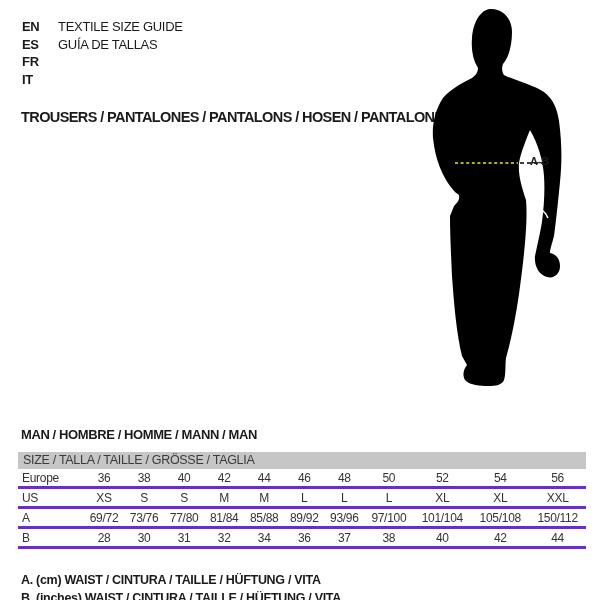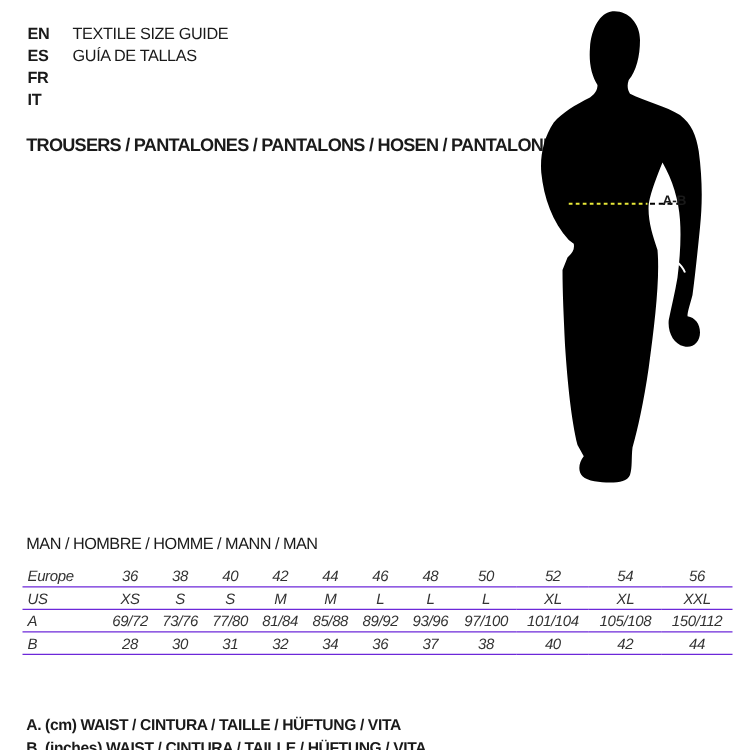--- a/index.html
+++ b/index.html
@@ -19,37 +19,37 @@
     letter-spacing:-0.6px;white-space:nowrap;
   }
   
   .figure-svg{position:absolute;left:410px;top:6px;}
   .ab-label{
     position:absolute;left:530px;top:155px;font-size:11px;font-weight:600;
     letter-spacing:-0.2px;
   }
   
   .gender-title{
-    position:absolute;left:21px;top:427px;font-size:13px;font-weight:400;
+    position:absolute;left:21px;top:427px;font-size:13px;font-weight:700;
     letter-spacing:-0.4px;white-space:nowrap;
   }
   
   .table-wrap{position:absolute;left:18px;top:452px;width:568px;}
   .table-header{
     height:17px;line-height:17px;background:#c6c6c6;color:#3a3a3a;
     font-size:12.5px;font-weight:400;letter-spacing:-0.3px;padding-left:5px;
     white-space:nowrap;
   }
   table.sizes{
     width:568px;border-collapse:collapse;table-layout:auto;
     font-size:12px;color:#333333;
   }
   table.sizes td{
     height:17px;padding:0;text-align:center;letter-spacing:-0.3px;
-    border-bottom:1px solid #6d28d9;white-space:nowrap;font-style:italic;
+    border-bottom:3px solid #6d28d9;white-space:nowrap;
   }
   table.sizes td.rowlabel{text-align:left;padding-left:4px;width:62px;}
   
   .notes{position:absolute;left:21px;top:571px;}
   .note-line{font-size:12.5px;font-weight:700;letter-spacing:-0.3px;
     line-height:18.3px;white-space:nowrap;}
 </style>
 </head>
 <body>
 
@@ -112,20 +112,21 @@
     Z"></path>
   <path d="M 131 203 q 5 4 7 9" stroke="#ffffff" stroke-width="1.6" fill="none"></path>
   <line x1="45" y1="157" x2="108" y2="157" stroke="#e8e838" stroke-width="1.6" stroke-dasharray="3 2.6"></line>
   <line x1="110" y1="157" x2="151" y2="157" stroke="#000000" stroke-width="1.6" stroke-dasharray="4 3"></line>
 </svg>
 <span class="ab-label">A-B</span>
 
 <div class="gender-title">MAN / HOMBRE / HOMME / MANN / MAN</div>
 
 <div class="table-wrap">
+  <div class="table-header" style="background: rgb(198, 198, 198);">SIZE / TALLA / TAILLE / GRÖSSE / TAGLIA</div>
   <table class="sizes">
     <tbody>
       <tr>
         <td class="rowlabel">Europe</td>
         <td>36</td>
         <td>38</td>
         <td>40</td>
         <td>42</td>
         <td>44</td>
         <td>46</td>

